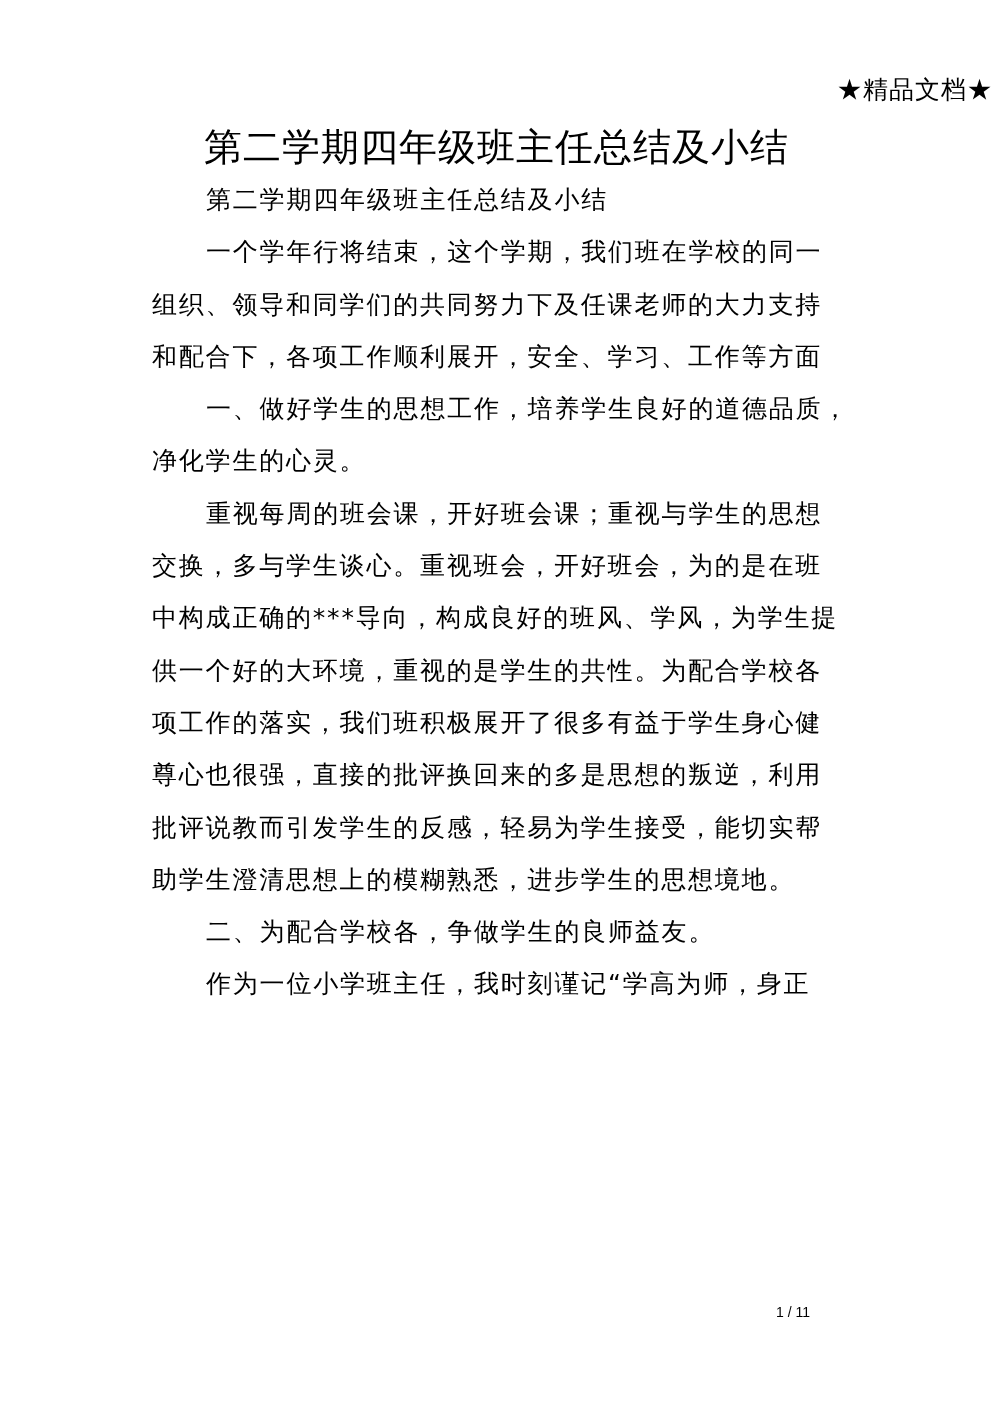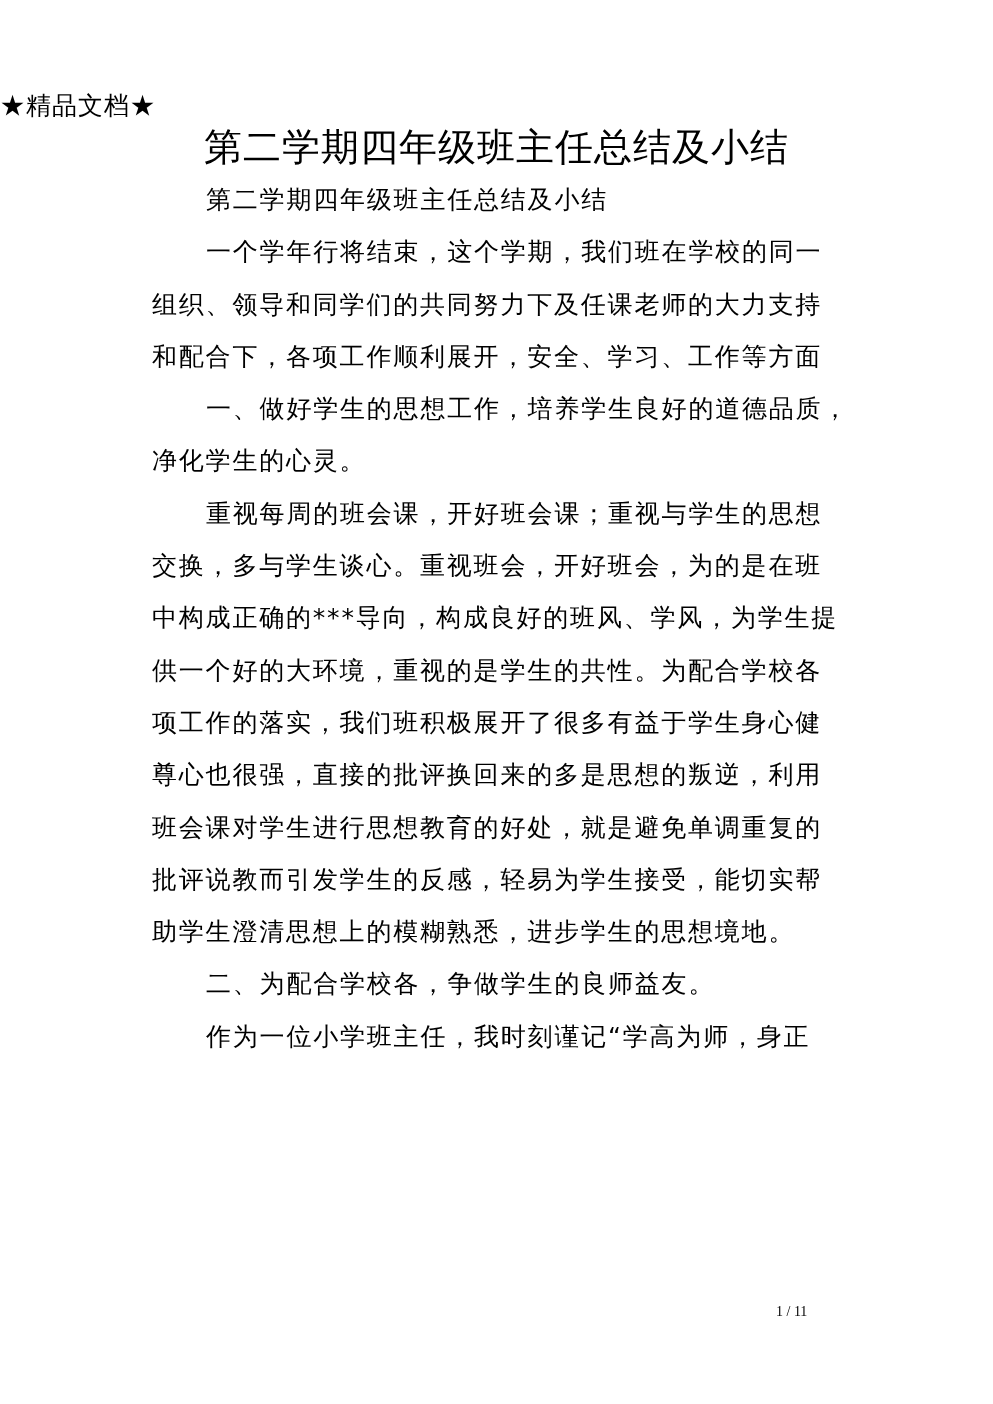--- a/index.html
+++ b/index.html
@@ -17,24 +17,24 @@
     }
     .page {
       position: absolute;
       left: 0; top: 0;
       width: 993px;
       height: 1404px;
       background: #ffffff;
     }
     .header-mark {
       position: absolute;
-      top: 90px;
+      top: 74px;
       left: 0;
       width: 993px;
-      text-align: left;
+      text-align: right;
       font-size: 25px;
       line-height: 32px;
       letter-spacing: 1px;
     }
     .doc-title {
       position: absolute;
       top: 122px;
       left: 0;
       width: 993px;
       text-align: center;
@@ -59,21 +59,21 @@
     }
     .line.indent {
       padding-left: 54px;
     }
     .page-number {
       position: absolute;
       top: 1303px;
       left: 776px;
       font-size: 14px;
       line-height: 18px;
-      font-family: Liberation Serif, serif;
+      font-family: Liberation Sans, sans-serif;
     }
   </style>
 </head>
 <body>
 
 <div class="page">
   <div class="header-mark">★精品文档★</div>
   <div class="doc-title">第二学期四年级班主任总结及小结</div>
 
   <div class="body-text" id="body-lines">
@@ -82,21 +82,20 @@
       <div class="line">组织、领导和同学们的共同努力下及任课老师的大力支持</div>
       <div class="line">和配合下，各项工作顺利展开，安全、学习、工作等方面</div>
       <div class="line indent">一、做好学生的思想工作，培养学生良好的道德品质，</div>
       <div class="line">净化学生的心灵。</div>
       <div class="line indent">重视每周的班会课，开好班会课；重视与学生的思想</div>
       <div class="line">交换，多与学生谈心。重视班会，开好班会，为的是在班</div>
       <div class="line">中构成正确的***导向，构成良好的班风、学风，为学生提</div>
       <div class="line">供一个好的大环境，重视的是学生的共性。为配合学校各</div>
       <div class="line">项工作的落实，我们班积极展开了很多有益于学生身心健</div>
       <div class="line">尊心也很强，直接的批评换回来的多是思想的叛逆，利用</div>
-      <div class="line">班会课对学生进行思想教育的好处，就是避免单调重复的</div>
       <div class="line">批评说教而引发学生的反感，轻易为学生接受，能切实帮</div>
       <div class="line">助学生澄清思想上的模糊熟悉，进步学生的思想境地。</div>
       <div class="line indent">二、为配合学校各，争做学生的良师益友。</div>
       <div class="line indent">作为一位小学班主任，我时刻谨记“学高为师，身正</div>
     </div>
 
   <div class="page-number">1 / 11</div>
 </div>
 
 </body></html>

